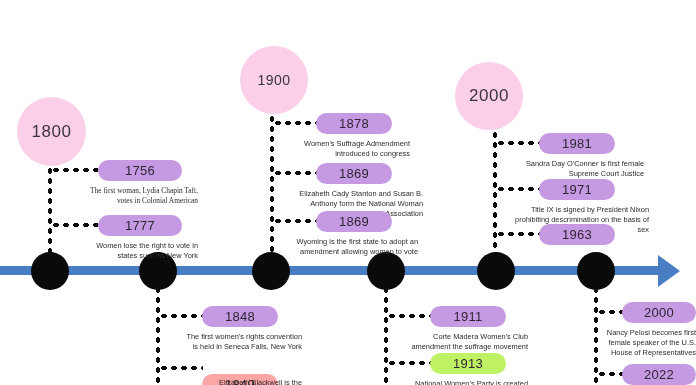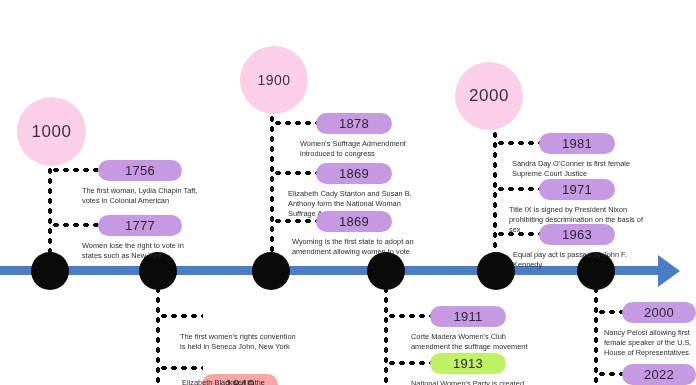--- a/index.html
+++ b/index.html
@@ -64,21 +64,21 @@
     background:var(--purple,#c69ae3);
     border-radius:11px;
     height:21px;
     display:flex;align-items:center;justify-content:center;
     color:#2e2633;
     font-size:13px;
     letter-spacing:.3px;
   }
   .desc{
     position:absolute;
-    text-align:left;
+    text-align:right;
     font-size:7.4px;
     line-height:1.32;
     color:#2b2b2b;
   }
 </style>
 </head>
 <body style="background: rgb(255, 255, 255);">
 
 <div id="stage" style="--blue: #4a7ec4; --pink: #fbcfe8; --purple: #c69ae3;">
 
@@ -86,39 +86,39 @@
   <div class="axis-head" style="left: 658px; top: 254.5px; border-left-color: rgb(74, 126, 196);"></div>
 
   <div class="node" style="left: 31px; top: 252px; width: 38px; height: 38px; background: rgb(10, 10, 10);"></div>
   <div class="node" style="left: 139px; top: 252px; width: 38px; height: 38px; background: rgb(10, 10, 10);"></div>
   <div class="node" style="left: 252px; top: 252px; width: 38px; height: 38px; background: rgb(10, 10, 10);"></div>
   <div class="node" style="left: 367px; top: 252px; width: 38px; height: 38px; background: rgb(10, 10, 10);"></div>
   <div class="node" style="left: 477px; top: 252px; width: 38px; height: 38px; background: rgb(10, 10, 10);"></div>
   <div class="node" style="left: 577px; top: 252px; width: 38px; height: 38px; background: rgb(10, 10, 10);"></div>
 
   <div class="era" style="left: 17px; top: 97px; width: 69px; height: 69px; font-size: 17px; background: rgb(251, 207, 232);">
-    <span>1000</span>
+    <span>1800</span>
   </div>
   <div class="rail-v" style="left:47px;top:166px;height:92px;"></div>
 
   <div class="era" style="left: 240px; top: 46px; width: 68px; height: 68px; font-size: 14px; background: rgb(251, 207, 232);">
     <span>1900</span>
   </div>
   <div class="rail-v" style="left:269px;top:114px;height:145px;"></div>
 
   <div class="era" style="left: 455px; top: 62px; width: 68px; height: 68px; font-size: 17px; background: rgb(251, 207, 232);">
     <span>2000</span>
   </div>
   <div class="rail-v" style="left:492px;top:130px;height:128px;"></div>
 
   <div class="rail-h" style="left:51px;top:167px;width:48px;"></div>
   <div class="pill" style="left: 98px; top: 160px; width: 84px; background: rgb(198, 154, 227);">
     <span>1756</span>
   </div>
-  <div class="desc" style="left:82px;top:186px;width:116px;">The first woman, Lydia Chapin Taft, votes in Colonial American</div>
+  <div class="desc" style="left:82px;top:186px;width:116px;font-family:Liberation Serif, serif;">The first woman, Lydia Chapin Taft, votes in Colonial American</div>
 
   <div class="rail-h" style="left:51px;top:222px;width:48px;"></div>
   <div class="pill" style="left: 98px; top: 215px; width: 84px; background: rgb(198, 154, 227); text-align: center;">
     <span>1777</span>
   </div>
   <div class="desc" style="left:82px;top:241px;width:116px;">Women lose the right to vote in states such as New York</div>
 
   <div class="rail-h" style="left:273px;top:120px;width:44px;"></div>
   <div class="pill" style="left: 316px; top: 113px; width: 76px; background: rgb(198, 154, 227);">
     <span>1878</span>
@@ -146,25 +146,27 @@
   <div class="rail-h" style="left:496px;top:186px;width:44px;"></div>
   <div class="pill" style="left: 539px; top: 179px; width: 76px; background: rgb(198, 154, 227);">
     <span>1971</span>
   </div>
   <div class="desc" style="left:509px;top:205px;width:140px;">Title IX is signed by President Nixon prohibiting descrimination on the basis of sex</div>
 
   <div class="rail-h" style="left:496px;top:231px;width:44px;"></div>
   <div class="pill" style="left: 539px; top: 224px; width: 76px; background: rgb(198, 154, 227);">
     <span>1963</span>
   </div>
-  <div class="desc" style="left:513px;top:250px;width:130px;">Equal pay act is passed by John F. Kennedy</div>
 
   <div class="rail-v" style="left:155px;top:285px;height:100px;"></div>
   <div class="rail-h" style="left:159px;top:313px;width:44px;"></div>
-  <div class="desc" style="left:180px;top:332px;width:122px;">The first women's rights convention is held in Seneca John, New York</div>
+  <div class="pill" style="left: 202px; top: 306px; width: 76px; background: rgb(198, 154, 227);">
+    <span>1848</span>
+  </div>
+  <div class="desc" style="left:180px;top:332px;width:122px;">The first women's rights convention is held in Seneca Falls, New York</div>
 
   <div class="rail-h" style="left:159px;top:365px;width:44px;"></div>
   <div class="pill" style="left: 202px; top: 374px; width: 76px; background: #fca5a5;">
     <span>1849</span>
   </div>
   <div class="desc" style="left:182px;top:378px;width:120px;">Elizabeth Blackwell is the</div>
 
   <div class="rail-v" style="left:383px;top:285px;height:100px;"></div>
   <div class="rail-h" style="left:387px;top:313px;width:44px;"></div>
   <div class="pill" style="left: 430px; top: 306px; width: 76px; background: rgb(198, 154, 227);">
@@ -176,20 +178,20 @@
   <div class="pill" style="left: 430px; top: 353px; width: 76px; background: #bef264;">
     <span>1913</span>
   </div>
   <div class="desc" style="left:411px;top:379px;width:117px;">National Women's Party is created</div>
 
   <div class="rail-v" style="left:593px;top:285px;height:100px;"></div>
   <div class="rail-h" style="left:597px;top:309px;width:26px;"></div>
   <div class="pill" style="left: 622px; top: 302px; width: 74px; background: rgb(198, 154, 227);">
     <span>2000</span>
   </div>
-  <div class="desc" style="left:604px;top:328px;width:92px;">Nancy Pelosi allowing first female speaker of the U.S. House of Representatives</div>
+  <div class="desc" style="left:604px;top:328px;width:92px;">Nancy Pelosi becomes first female speaker of the U.S. House of Representatives</div>
 
   <div class="rail-h" style="left:597px;top:371px;width:26px;"></div>
   <div class="pill" style="left: 622px; top: 364px; width: 74px; background: rgb(198, 154, 227);">
     <span>2022</span>
   </div>
 
 </div>
 
 </body></html>

